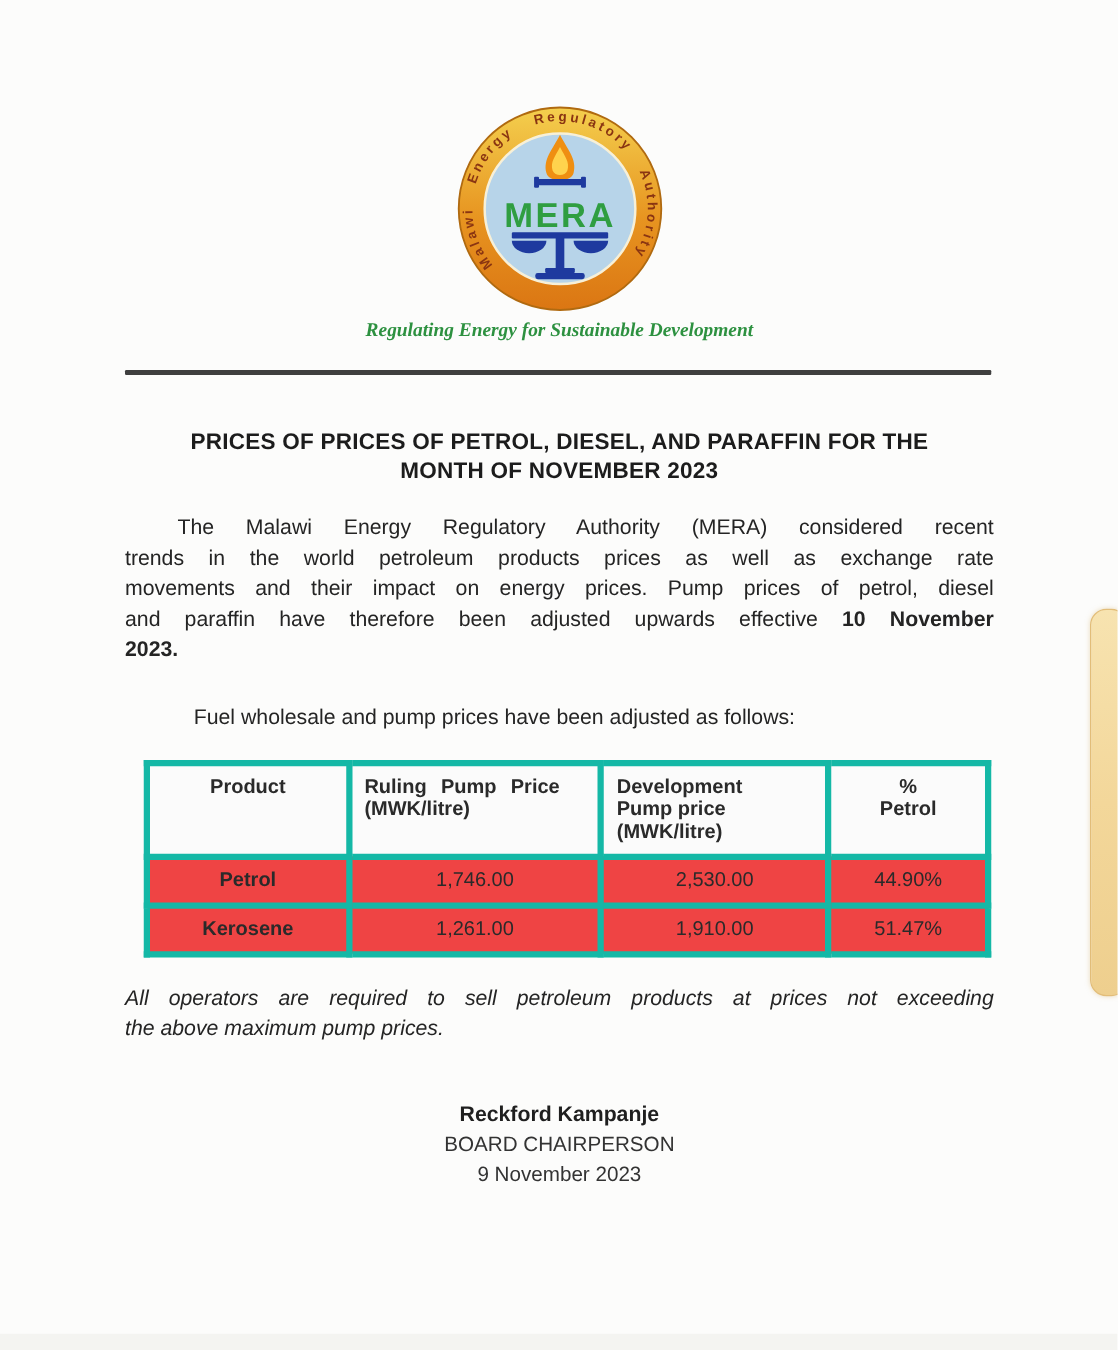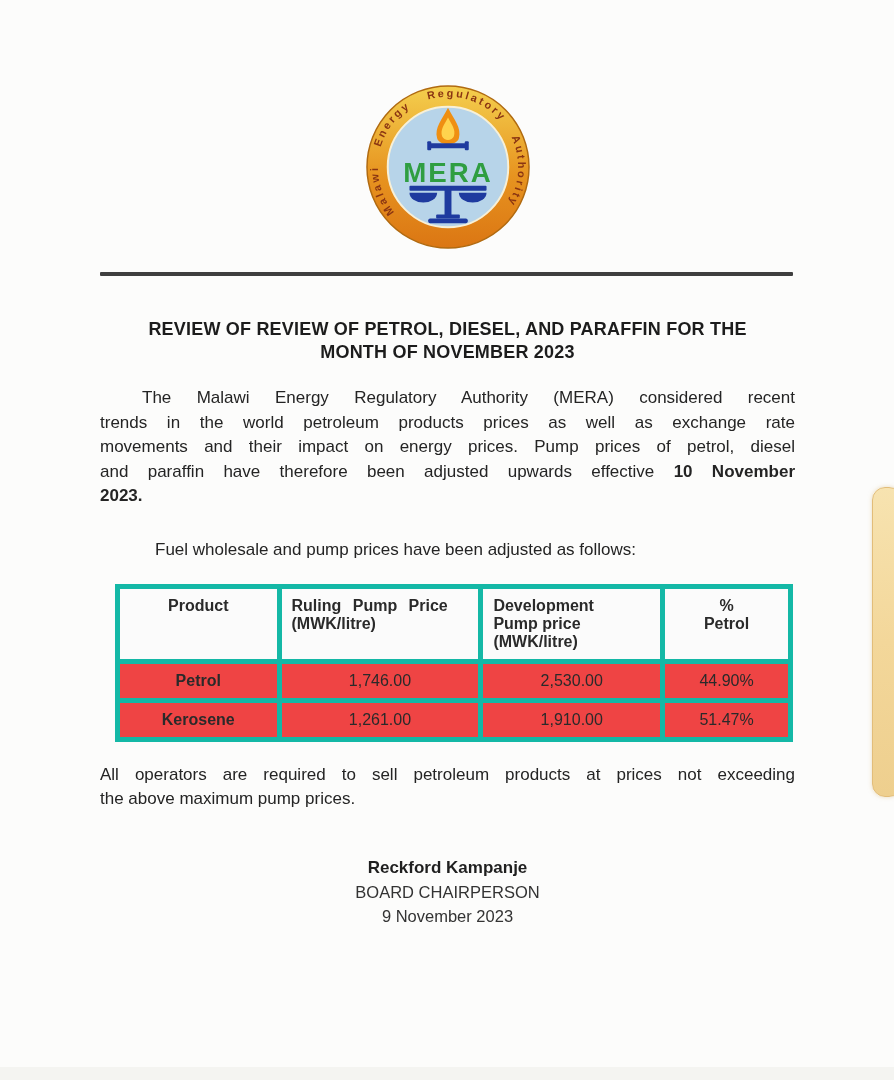--- a/index.html
+++ b/index.html
@@ -46,21 +46,21 @@
   .col-ruling{width:30%;text-align:left;}
   .col-rec{width:27%;text-align:left;}
   .col-change{width:19%;text-align:center;}
   .hdr-spread{word-spacing:7px;}
   .row-gray td{background:#ef4444;}
   .row-white td{background:#ffffff;}
   .cell-product{font-weight:bold;text-align:center;padding-top:10px;padding-bottom:26px;}
   .cell-num{text-align:center;padding-top:10px;}
   .cell-change{text-align:center;padding-top:10px;}
   
-  .closing{margin-top:21px;font-size:17px;line-height:24.5px;color:#242424;}
+  .closing{margin-top:21px;font-size:17px;line-height:24.5px;color:#242424;font-style:italic;}
   
   .signature{margin-top:44px;text-align:center;font-size:16.5px;line-height:24px;color:#333;}
   .sig-name{font-weight:bold;font-size:17px;color:#1f1f1f;}
   
   .scroll-thumb{
     position:absolute;right:-8px;top:487px;width:28px;height:308px;
     background:linear-gradient(180deg,#f7e3b0 0%,#f3d79a 50%,#eecf8e 100%);
     border:1px solid #e2bd79;border-radius:13px;
     box-shadow:0 0 4px rgba(220,190,130,.5);
   }
@@ -100,25 +100,26 @@
         <rect x="45" y="103" width="78" height="5" rx="1"></rect>
         <path d="M45 110 a14 10 0 0 0 28 0 Z"></path>
         <path d="M95 110 a14 10 0 0 0 28 0 Z"></path>
         <rect x="80.5" y="105" width="7" height="29"></rect>
         <rect x="72" y="132" width="24" height="4" rx="1"></rect>
         <rect x="64" y="136" width="40" height="5" rx="2"></rect>
       </g>
     </svg>
   </div>
 
+  <div class="tagline">Regulating Energy for Sustainable Development</div>
 
   <div class="divider"></div>
 
   <div class="doc-title">
-    <div>REVIEW OF REVIEW OF PETROL, DIESEL, AND PARAFFIN FOR THE</div>
+    <div>PRICES OF PRICES OF PETROL, DIESEL, AND PARAFFIN FOR THE</div>
     <div>MONTH OF NOVEMBER 2023</div>
   </div>
 
   <div class="intro">
     <div class="jline indent">The Malawi Energy Regulatory Authority (MERA) considered recent</div>
     <div class="jline">trends in the world petroleum products prices as well as exchange rate</div>
     <div class="jline">movements and their impact on energy prices.  Pump prices of petrol, diesel</div>
     <div class="jline"><span>and paraffin have therefore been adjusted upwards effective</span> <b>10 November</b></div>
     <div><b>2023.</b></div>
   </div>

